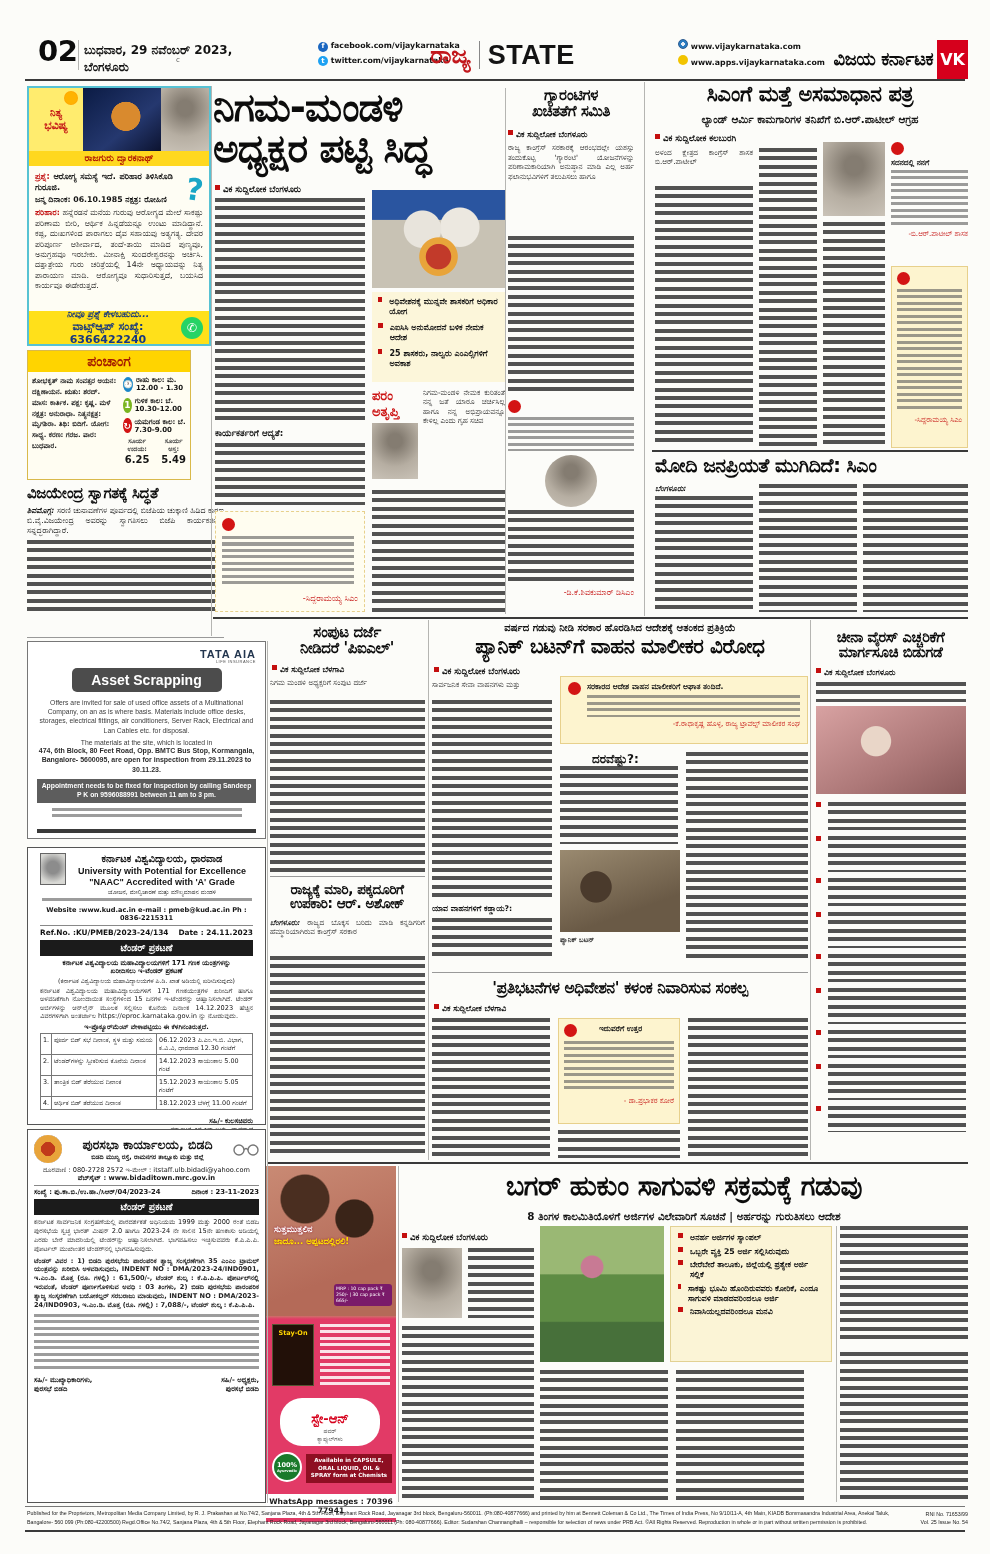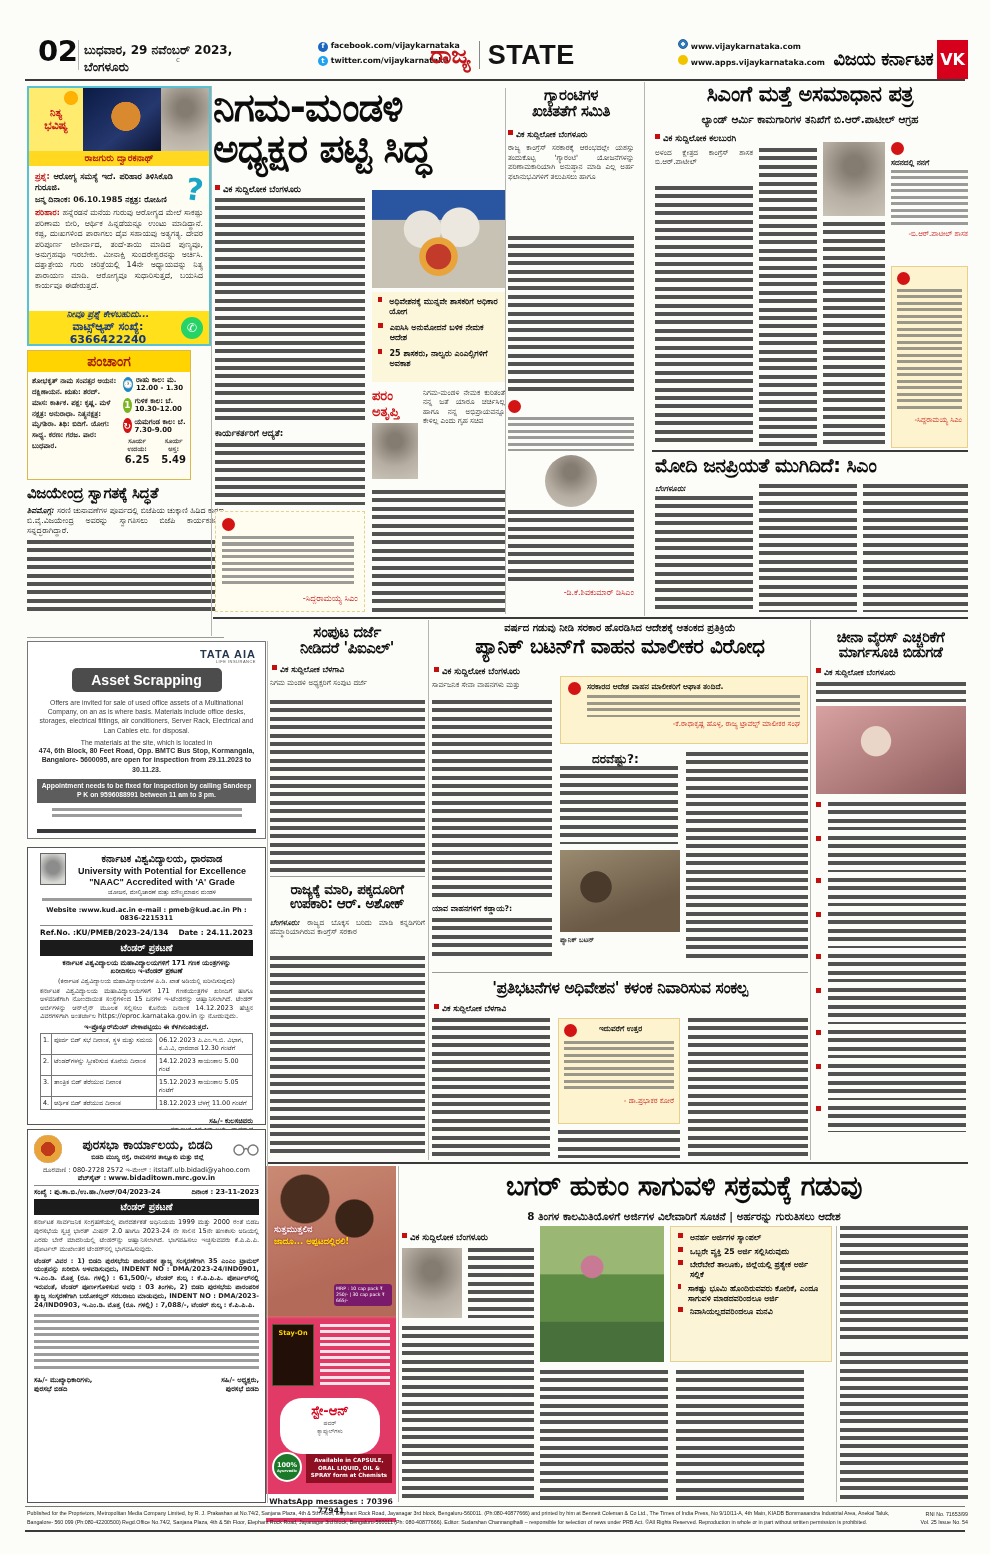--- a/index.html
+++ b/index.html
@@ -420,21 +420,21 @@
 
   <div class="abs" style="left:266px;top:1166px;width:130px;height:356px;background:linear-gradient(180deg,#c97a6a 0 42%,#e23a66 43% 100%);overflow:hidden;">
     <div style="position:absolute;top:0;left:0;right:0;height:150px;background:radial-gradient(circle at 30% 22%,#4a2e20 0 16%,transparent 17%),radial-gradient(circle at 68% 35%,#3a2418 0 14%,transparent 15%),linear-gradient(160deg,#c98a74,#b46a58 70%);"></div>
     <div class="abs" style="left:8px;top:58px;color:#fff;font-weight:bold;font-size:8.5px;text-shadow:0 0 2px #802;">ಸುತ್ತಮುತ್ತಲಿನ</div>
     <div class="abs" style="left:8px;top:70px;color:#ffe400;font-weight:bold;font-size:8.5px;text-shadow:0 0 2px #802;">ಜಾದೂ... ಅಪ್ಪಟದಲ್ಲಿರಲಿ!</div>
     <div class="abs" style="right:4px;top:118px;width:58px;background:#7a1a6a;color:#fff;font-size:4.6px;padding:2px;border-radius:3px;line-height:1.3;">MRP : 10 cap pack ₹ 250/- | 30 cap pack ₹ 665/-</div>
     <div class="abs" style="left:6px;top:158px;width:42px;height:62px;background:#221008;border:1px solid #553;display:flex;align-items:flex-start;justify-content:center;">
       <span style="color:#ffd400;font-size:6.5px;font-weight:bold;margin-top:4px;">Stay-On</span>
     </div>
     <div class="abs gk lt" style="left:54px;top:158px;width:70px;height:64px;background:repeating-linear-gradient(180deg,rgba(255,255,255,.85) 0 3px,transparent 3px 6.5px);"></div>
-    <div class="abs" style="left:14px;top:232px;width:100px;height:56px;background:#fff;border-radius:22px;text-align:center;padding-top:5px;">
+    <div class="abs" style="left:14px;top:232px;width:100px;height:48px;background:#fff;border-radius:22px;text-align:center;padding-top:13px;">
       <div style="color:#d6001c;font-weight:bold;font-size:13px;">ಸ್ಟೇ-ಆನ್</div>
       <div style="color:#444;font-size:6px;">ಪವರ್</div>
       <div style="color:#444;font-size:6px;">ಕ್ಯಾಪ್ಸುಲ್‌ಗಳು</div>
     </div>
     <div class="abs icn" style="left:6px;top:286px;width:30px;height:30px;background:#1a7a2a;border:2px solid #fff;flex-direction:column;">
       <span style="font-size:6.5px;">100%</span>
       <span style="font-size:3.6px;">Ayurvedic</span>
     </div>
     <div class="abs ctr" style="left:40px;top:288px;width:86px;background:#8e0f22;color:#fff;font-size:5.6px;font-weight:bold;padding:3px;line-height:1.35;">Available in CAPSULE, ORAL LIQUID, OIL &amp; SPRAY form at Chemists</div>
     <div class="abs ctr" style="left:0;bottom:4px;width:130px;background:#fff;color:#1a1a1a;font-weight:bold;font-size:7.6px;padding:3px 0;">WhatsApp messages : 70396 77941</div>

